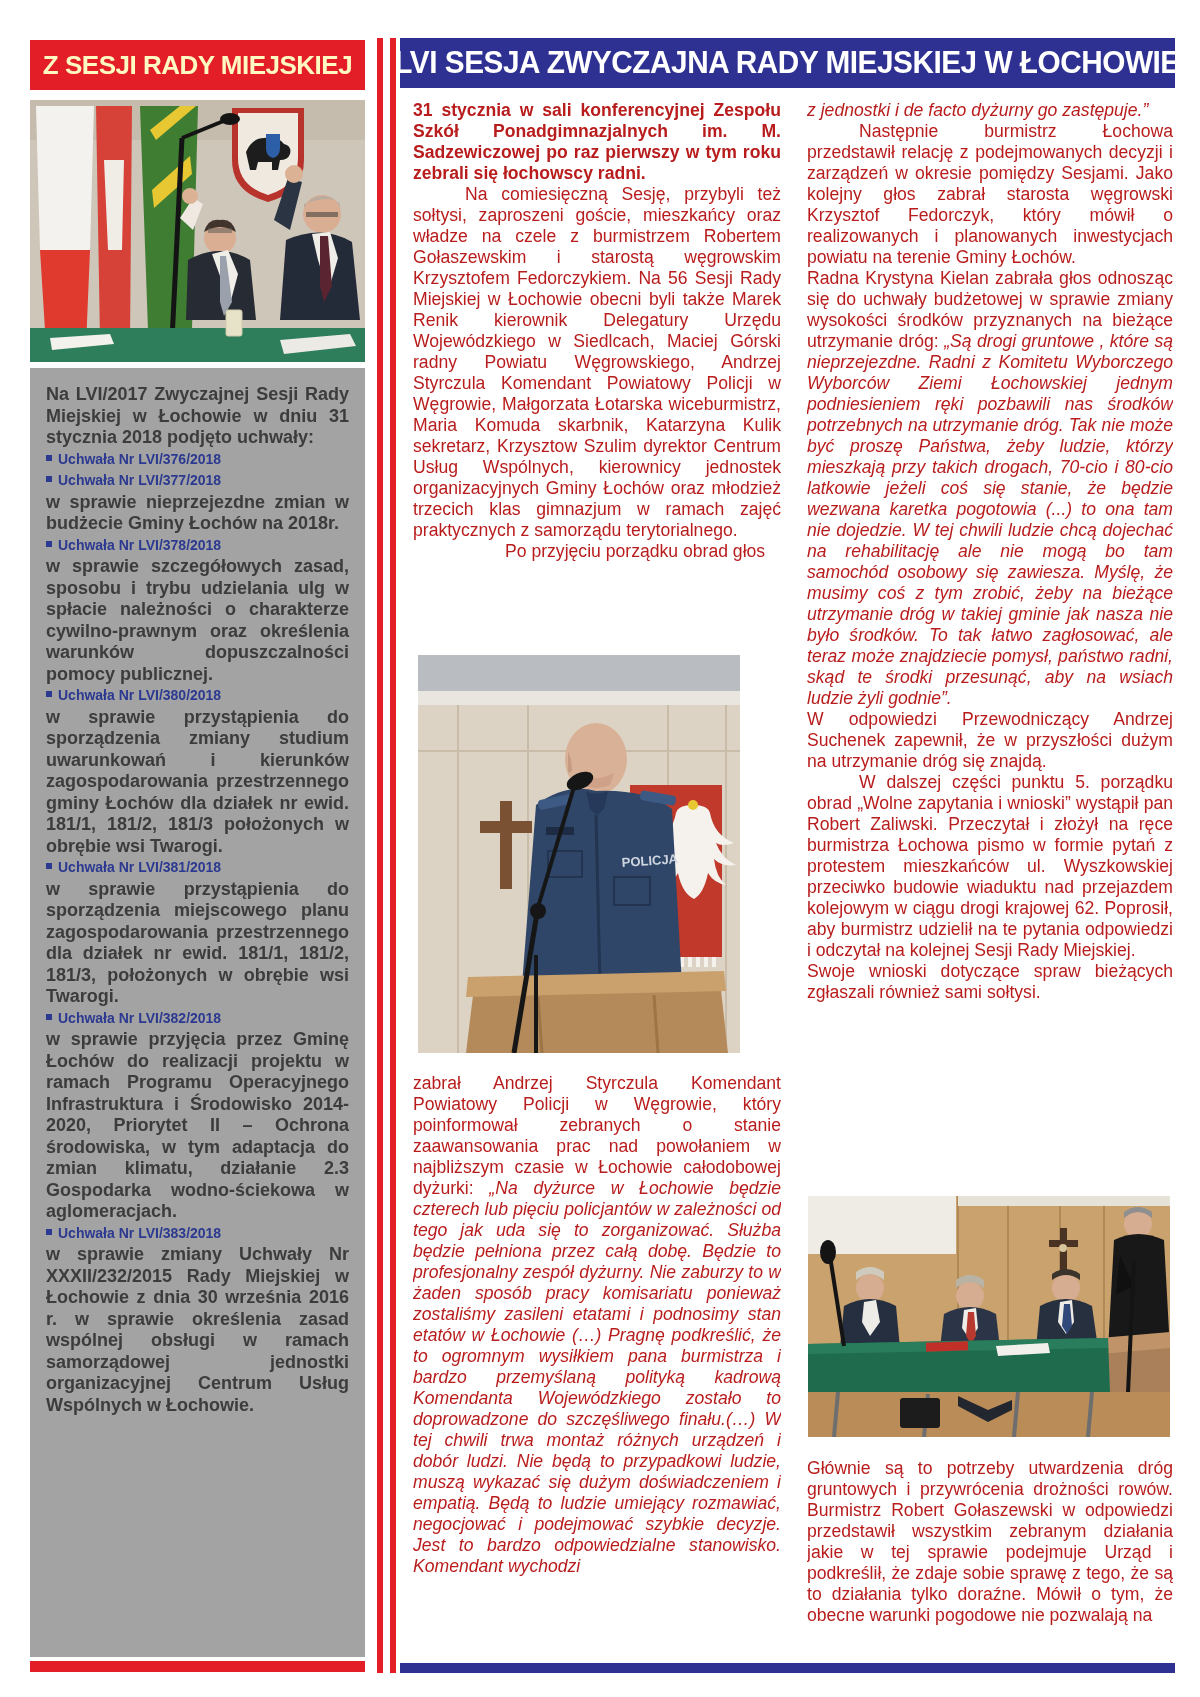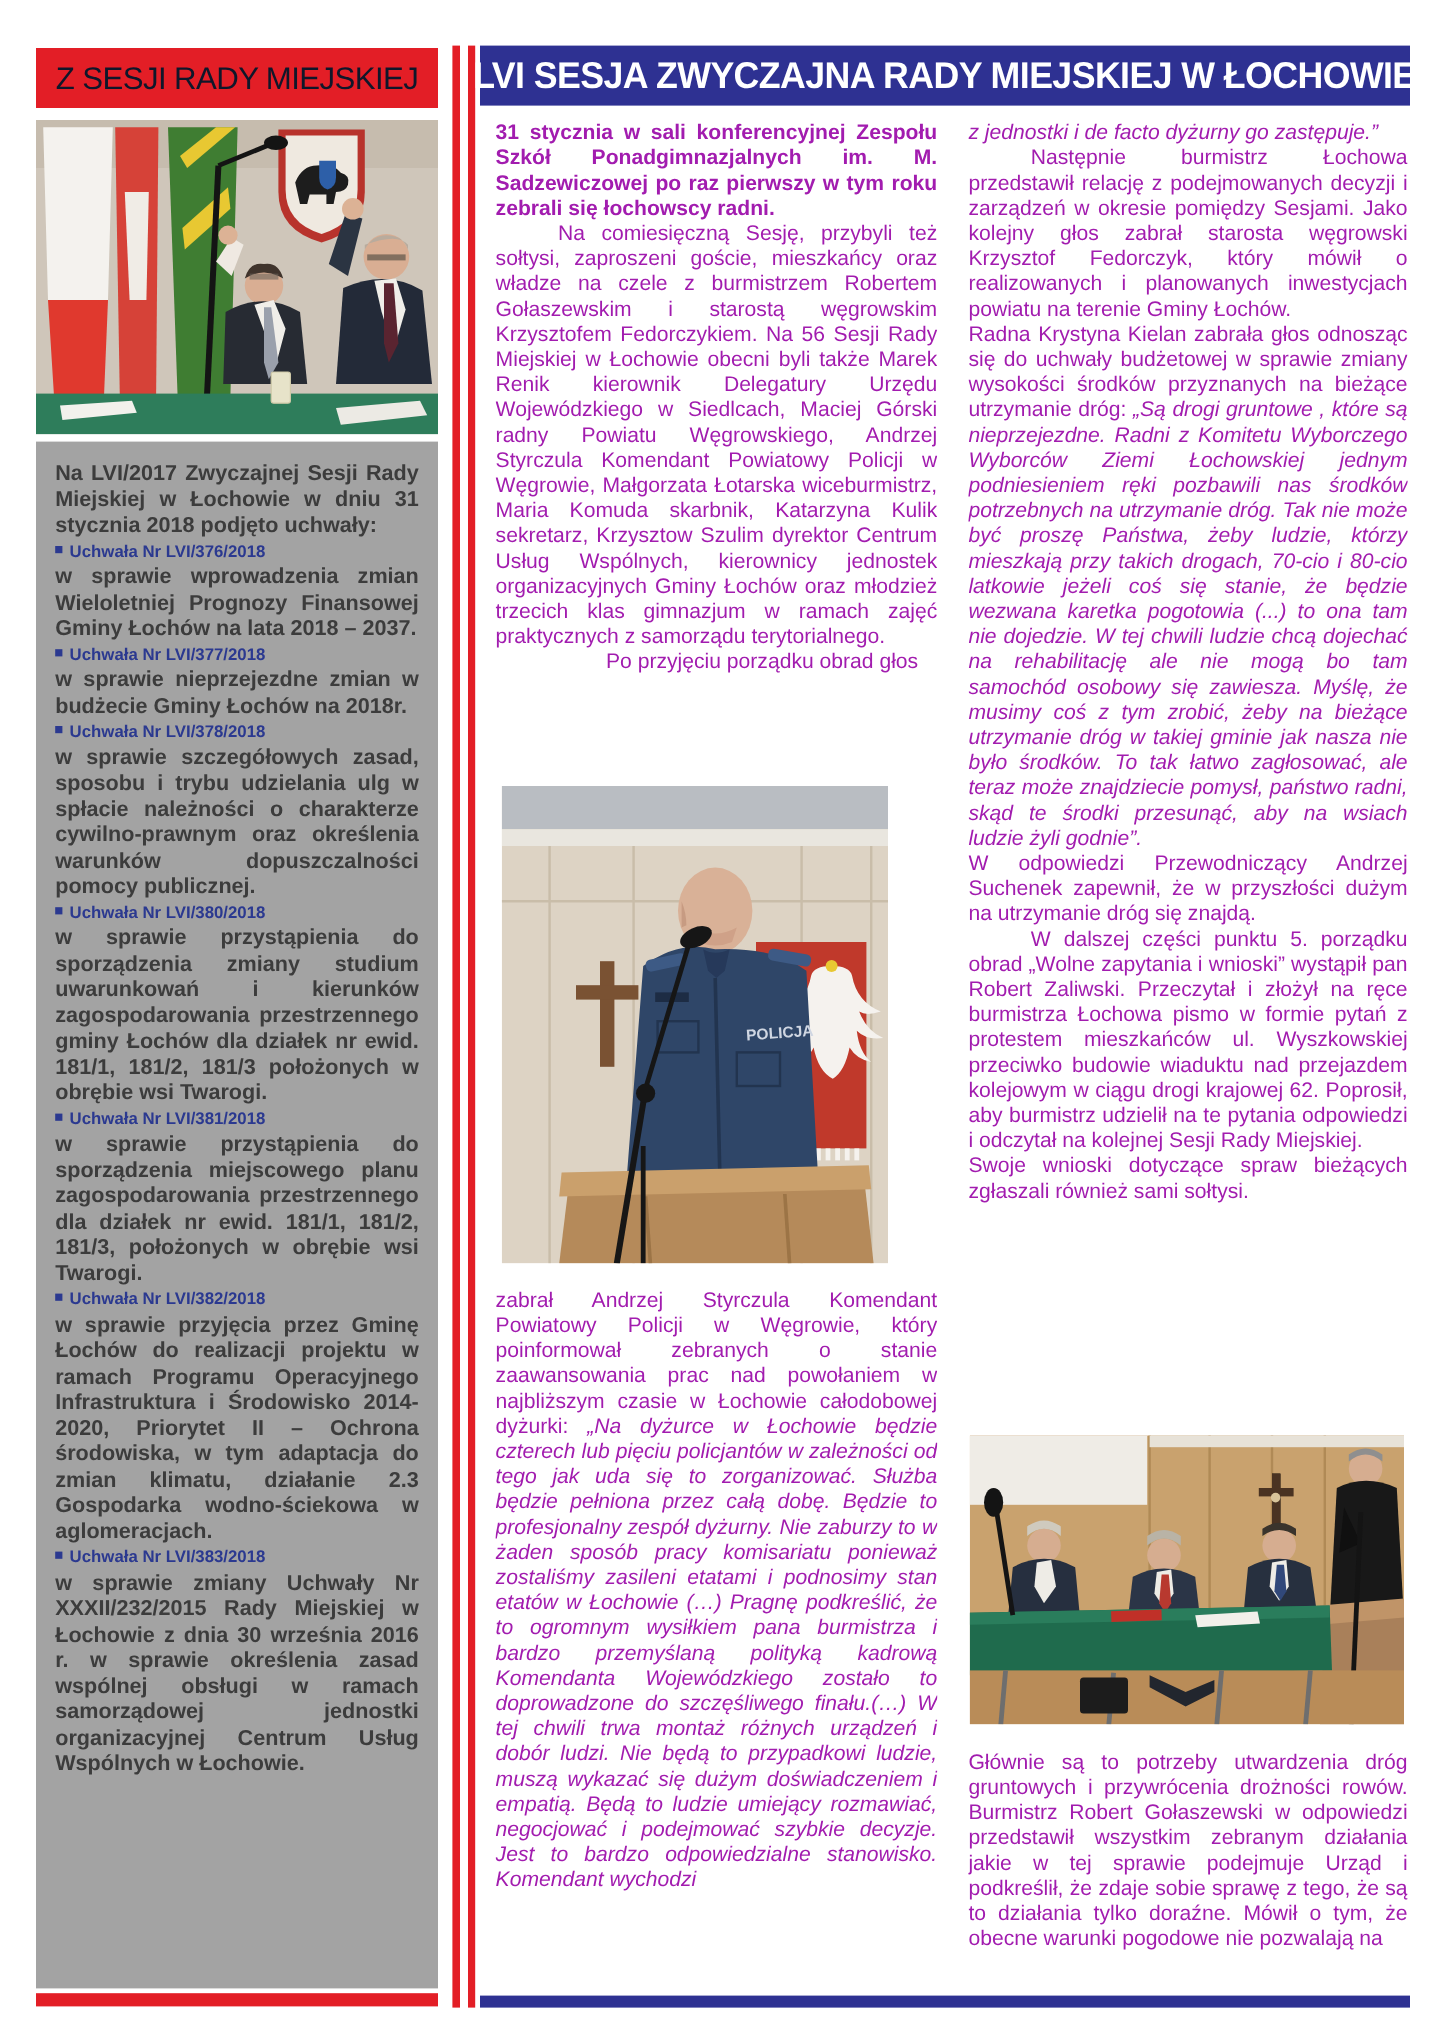--- a/index.html
+++ b/index.html
@@ -2,21 +2,21 @@
 <html lang="pl"><head>
 <meta charset="utf-8">
 <style>
   html,body{margin:0;padding:0;background:#fff;}
   .page{position:relative;width:1200px;height:1697px;background:#ffffff;overflow:hidden;
         font-family:"Liberation Sans","DejaVu Sans",sans-serif;color:#3f3f3f;}
 
   
   .red-header{position:absolute;left:30px;top:40px;width:335px;height:50px;background:#e31e26;
               display:flex;align-items:center;justify-content:center;}
-  .red-header span{color:#0f172a;font-weight:normal;font-size:26px;letter-spacing:-0.5px;white-space:nowrap;}
+  .red-header span{color:#fef9c3;font-weight:bold;font-size:26px;letter-spacing:-0.5px;white-space:nowrap;}
 
   .photo1{position:absolute;left:30px;top:100px;width:335px;height:262px;overflow:hidden;}
 
   .gray-box{position:absolute;left:30px;top:368px;width:335px;height:1289px;background:#a3a3a3;
             box-sizing:border-box;padding:16px 16px 0 16px;overflow:hidden;}
   .gray-box .txt{font-size:18px;line-height:21.5px;font-weight:bold;text-align:justify;color:#3c3c3c;}
   .res-title{color:#2b3990;font-weight:bold;font-size:14px;line-height:21.5px;}
   .sq{display:inline-block;width:6px;height:6px;background:#2b3990;margin-right:6px;vertical-align:3px;}
   .left-red-bar{position:absolute;left:30px;top:1661px;width:335px;height:11px;background:#e31e26;}
 
@@ -24,21 +24,21 @@
   .divider{position:absolute;left:377px;top:38px;width:19px;height:1635px;
            background:linear-gradient(to right,#e31e26 0 6px,#ffffff 6px 13px,#e31e26 13px 19px);}
 
   
   .blue-header{position:absolute;left:400px;top:38px;width:775px;height:50px;background:#2e3192;
                display:flex;align-items:center;justify-content:center;}
   .blue-header span{color:#fff;font-weight:bold;font-size:31px;letter-spacing:-0.5px;
                     transform:scaleX(.96);white-space:nowrap;}
 
   
-  .col{position:absolute;font-size:17.6px;line-height:21px;text-align:justify;color:#a21caf;}
+  .col{position:absolute;font-size:17.6px;line-height:21px;text-align:justify;color:#b91c1c;}
   .mid-top{left:413px;top:100px;width:368px;height:556px;overflow:hidden;}
   .mid-bottom{left:413px;top:1073px;width:368px;height:592px;overflow:hidden;}
   .right-top{left:807px;top:100px;width:366px;height:1092px;overflow:hidden;}
   .right-bottom{left:807px;top:1458px;width:366px;height:212px;overflow:hidden;}
   .col p{margin:0;}
   .lead{font-weight:bold;}
   .ind{text-indent:52px;}
   .ind-big{text-indent:92px;}
   .it{font-style:italic;}
 
@@ -119,21 +119,20 @@
         <path d="M250,240 l70,-6 l6,12 l-72,8 Z" fill="#eceae4"></path>
         <rect x="196" y="210" width="16" height="26" rx="2" fill="#e7e3c9" stroke="#cfc9a8"></rect>
       </g>
     </svg>
   </div>
 
   <div class="gray-box">
     <div class="txt">Na LVI/2017 Zwyczajnej Sesji Rady Miejskiej w Łochowie w dniu 31 stycznia 2018 podjęto uchwały:</div>
     <div>
       <div class="res-title"><span class="sq"></span><span>Uchwała Nr LVI/376/2018</span></div>
-      <div class="txt">w sprawie wprowadzenia zmian Wieloletniej Prognozy Finansowej Gminy Łochów na lata 2018 – 2037.</div>
     </div>
     <div>
       <div class="res-title"><span class="sq"></span><span>Uchwała Nr LVI/377/2018</span></div>
       <div class="txt">w sprawie nieprzejezdne zmian w budżecie Gminy Łochów na 2018r.</div>
     </div>
     <div>
       <div class="res-title"><span class="sq"></span><span>Uchwała Nr LVI/378/2018</span></div>
       <div class="txt">w sprawie szczegółowych zasad, sposobu i trybu udzielania ulg w spłacie należności o charakterze cywilno-prawnym oraz określenia warunków dopuszczalności pomocy publicznej.</div>
     </div>
     <div>

